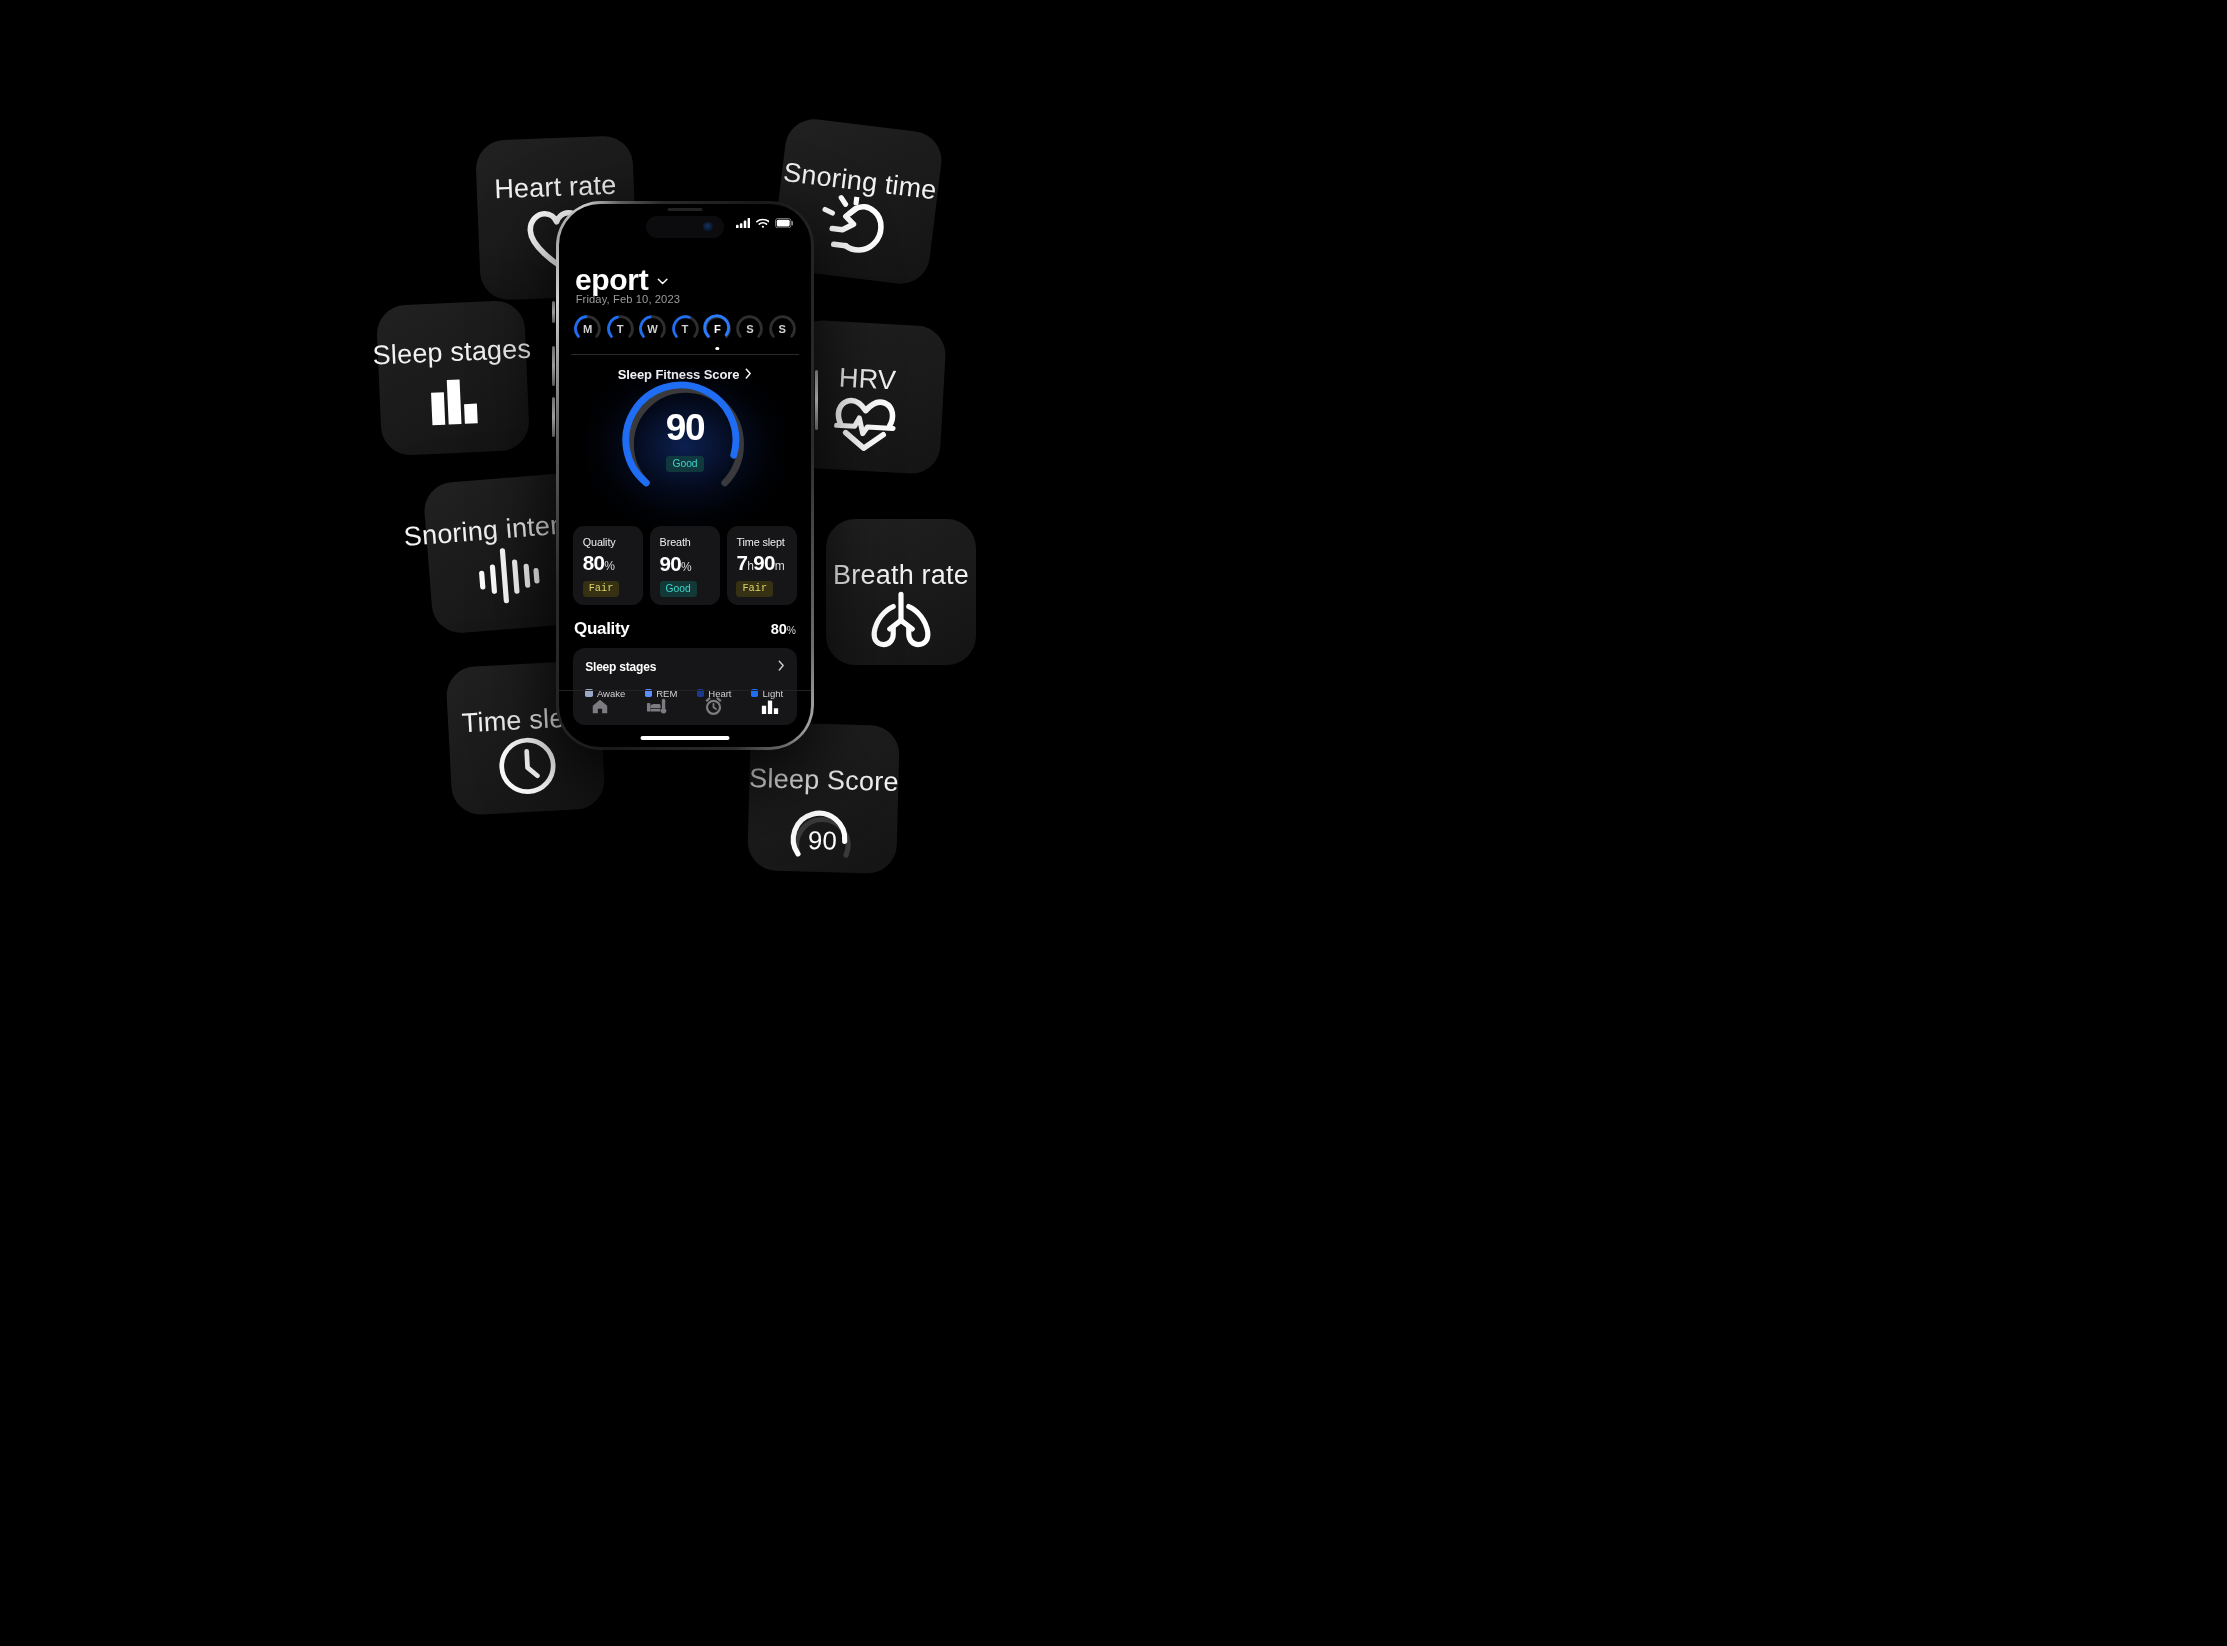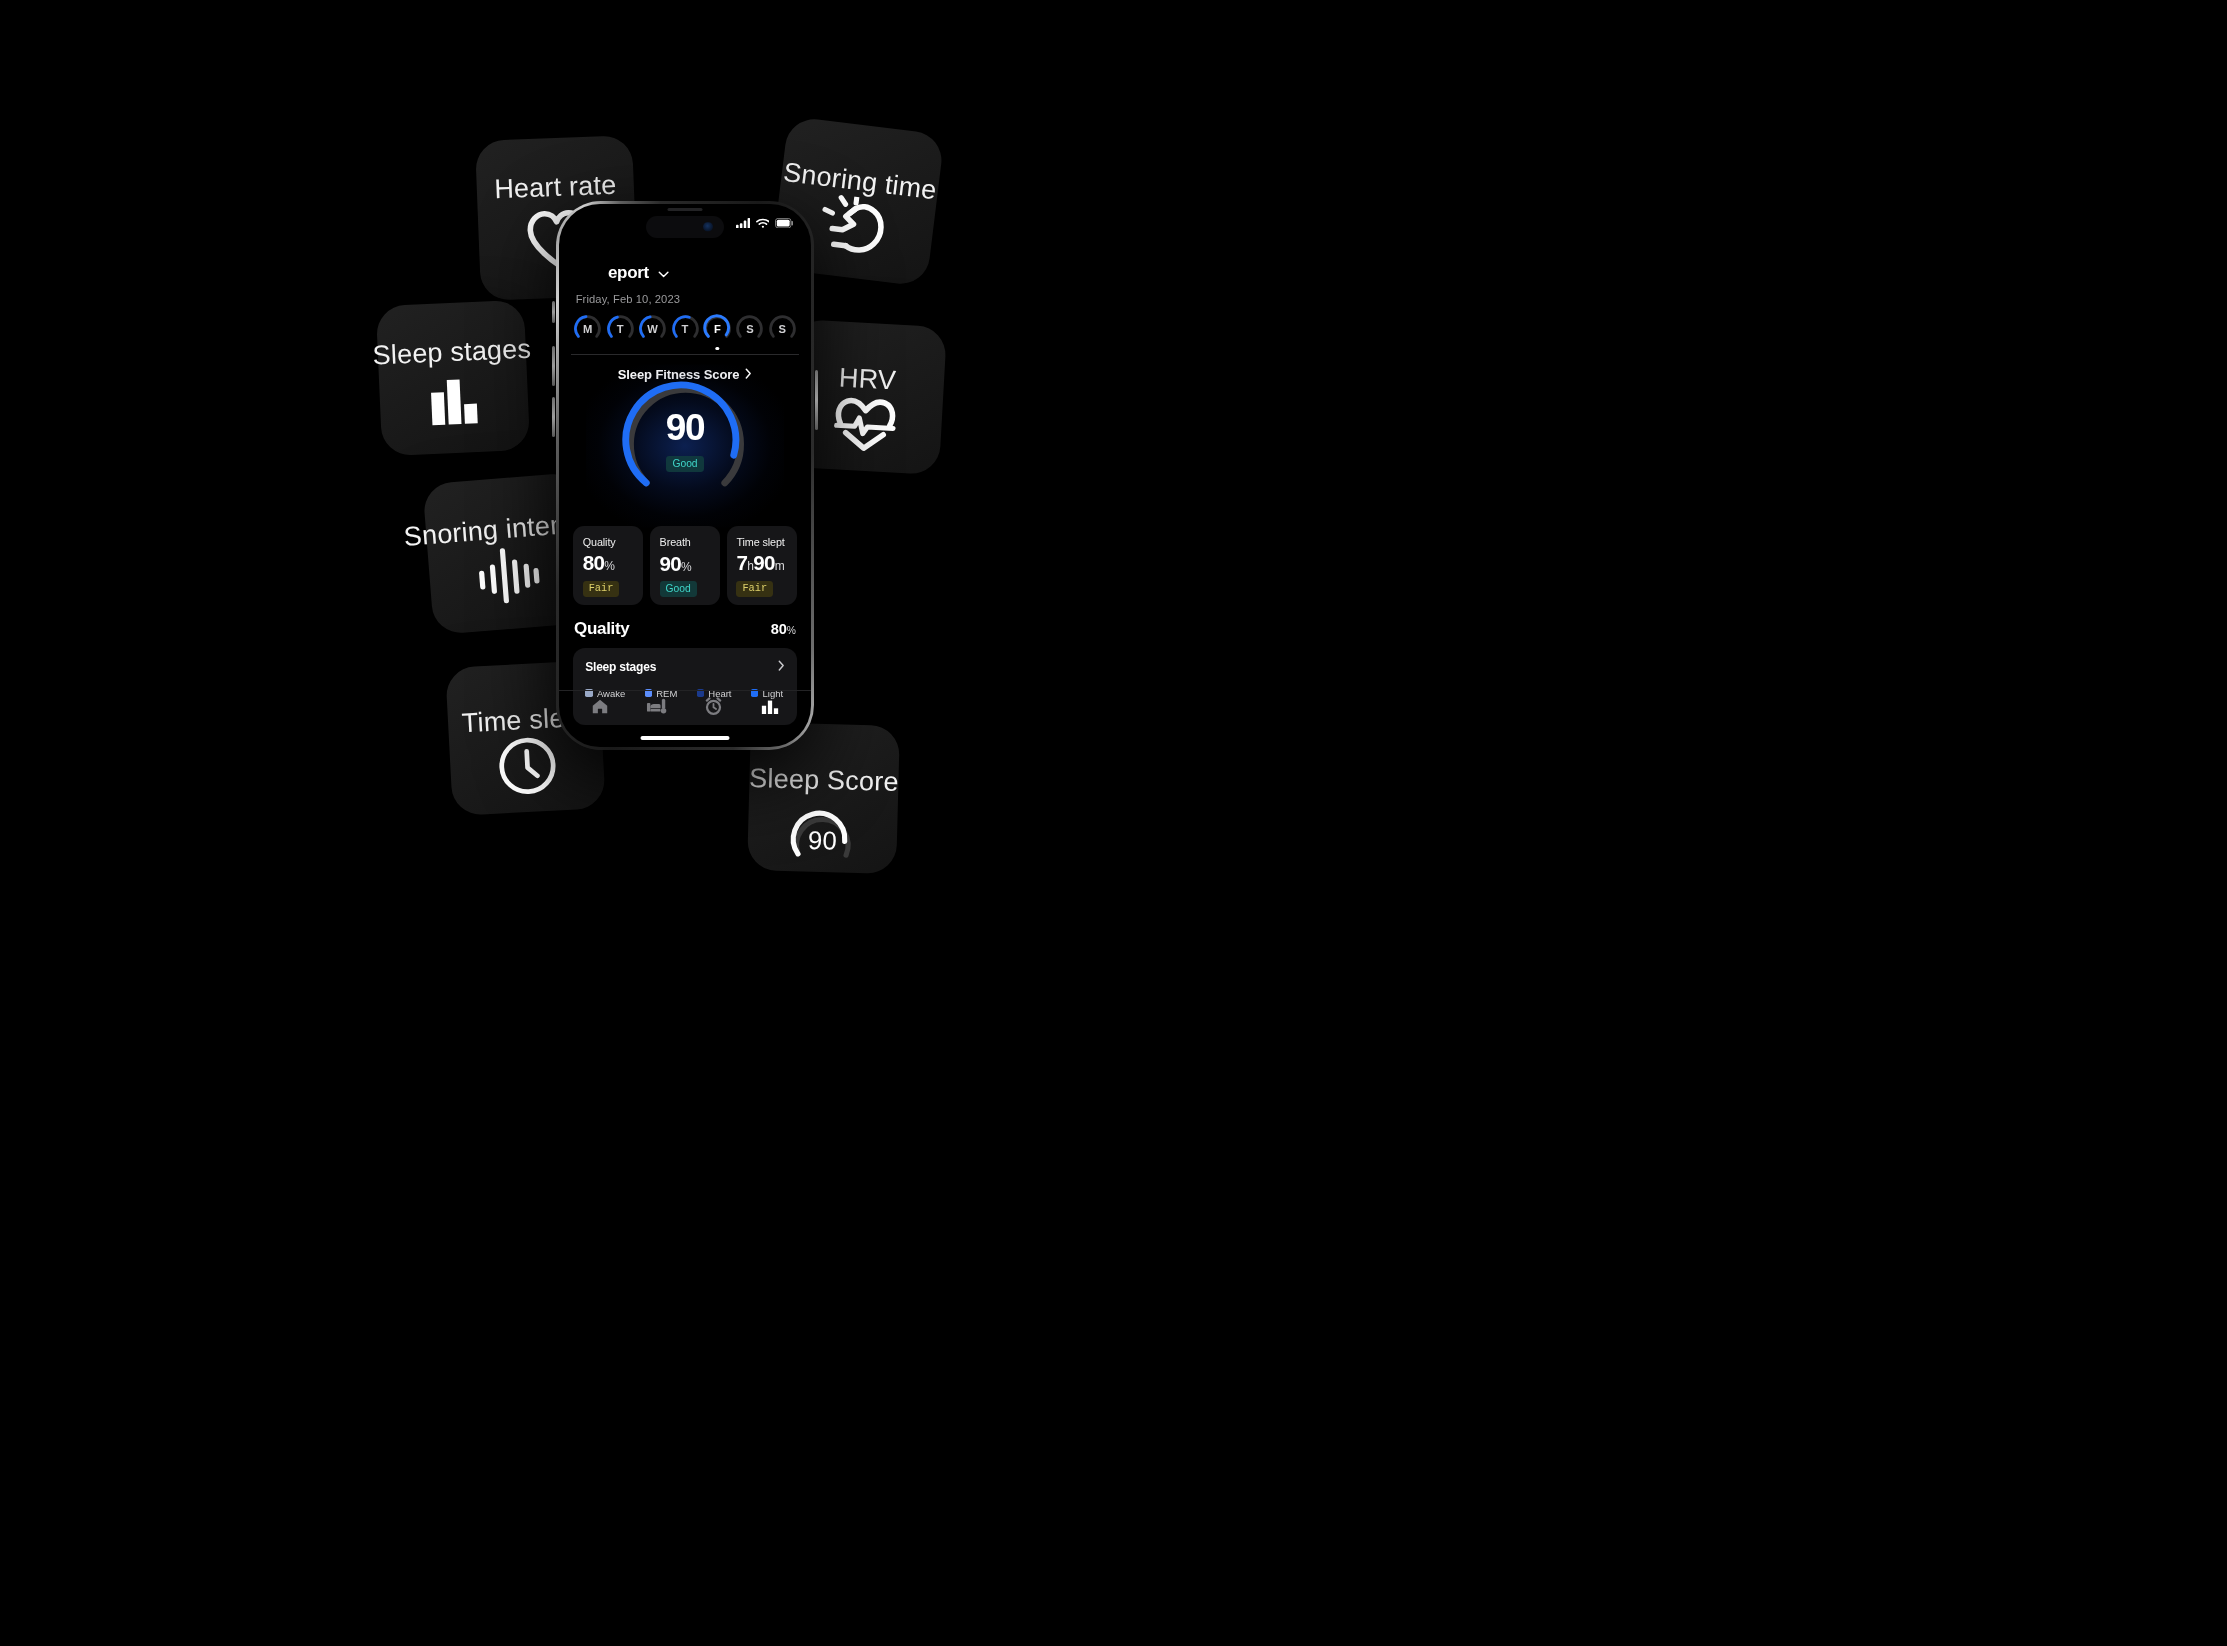--- a/index.html
+++ b/index.html
@@ -92,21 +92,21 @@
     display:flex; align-items:center; gap:5.2px;
   }
   .statusbar svg { display:block; }
 
   
   .screen { position:absolute; inset:0; padding:0 15.5px; }
   .app-title-row {
     position:absolute; left:15.5px; top:59px;
     display:flex; align-items:center; gap:8.6px;
   }
-  .app-title { font-size:17px; font-weight:700; letter-spacing:-0.3px;margin-left:33px; }
+  .app-title { font-size:30px; font-weight:700; letter-spacing:-0.3px; }
   .app-date {
     position:absolute; left:16.3px; top:89px;
     font-size:11.2px; color:#9a9a9c; letter-spacing:0.1px;
   }
 
   .weekstrip {
     position:absolute; left:13.8px; right:13.8px; top:110px;
     display:flex; justify-content:space-between; align-items:flex-start;
   }
   .day { position:relative; width:29px; height:29px; }
@@ -262,20 +262,32 @@
           <line x1="19" y1="22" x2="19" y2="50"></line>
           <line x1="32" y1="4" x2="32" y2="62"></line>
           <line x1="45" y1="18" x2="45" y2="52"></line>
           <line x1="58" y1="24" x2="58" y2="46"></line>
           <line x1="69" y1="30" x2="69" y2="42"></line>
         </g>
       </svg>
     </div>
   </div>
 
+  <div class="fcard" id="card-breath-rate">
+    <div class="ftitle">Breath rate</div>
+    <div class="ficon">
+      <svg width="64" height="57" viewBox="0 0 74 66">
+        <path d="M37 4 L37 34" fill="none" stroke="#fff" stroke-width="6" stroke-linecap="round"></path>
+        <path d="M37 34 L24 44" fill="none" stroke="#fff" stroke-width="6" stroke-linecap="round"></path>
+        <path d="M37 34 L50 44" fill="none" stroke="#fff" stroke-width="6" stroke-linecap="round"></path>
+        <path d="M28 18 C 18 22 8 34 6 48 C 5 57 10 62 17 62 C 23 62 28 57 28 50 L28 42" fill="none" stroke="#fff" stroke-width="6" stroke-linecap="round" stroke-linejoin="round"></path>
+        <path d="M46 18 C 56 22 66 34 68 48 C 69 57 64 62 57 62 C 51 62 46 57 46 50 L46 42" fill="none" stroke="#fff" stroke-width="6" stroke-linecap="round" stroke-linejoin="round"></path>
+      </svg>
+    </div>
+  </div>
 
   <div class="fcard" id="card-time-slept">
     <div class="ftitle">Time slept</div>
     <div class="ficon">
       <svg width="60" height="60" viewBox="0 0 70 70">
         <circle cx="35" cy="35" r="30" fill="none" stroke="#fff" stroke-width="5.5"></circle>
         <path d="M35 18 L35 37 L46 47" fill="none" stroke="#fff" stroke-width="5.5" stroke-linecap="round" stroke-linejoin="round"></path>
       </svg>
     </div>
   </div>

